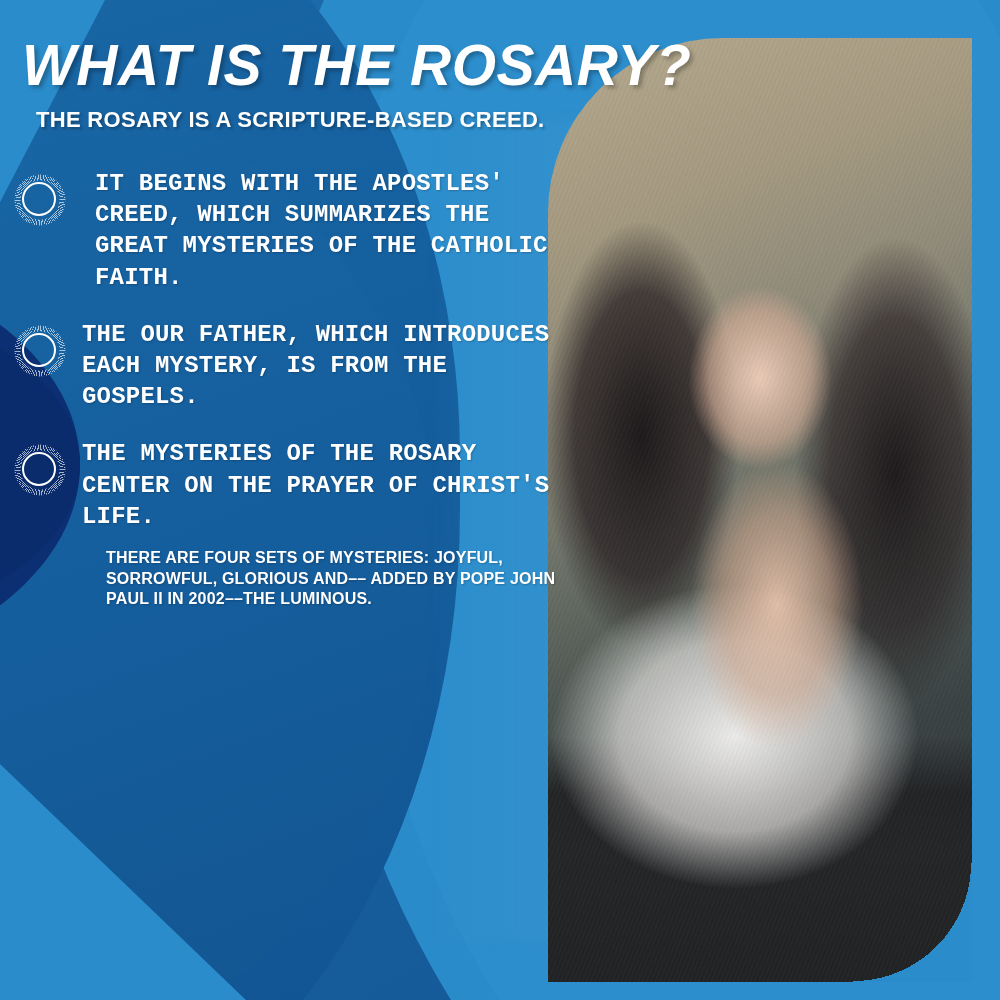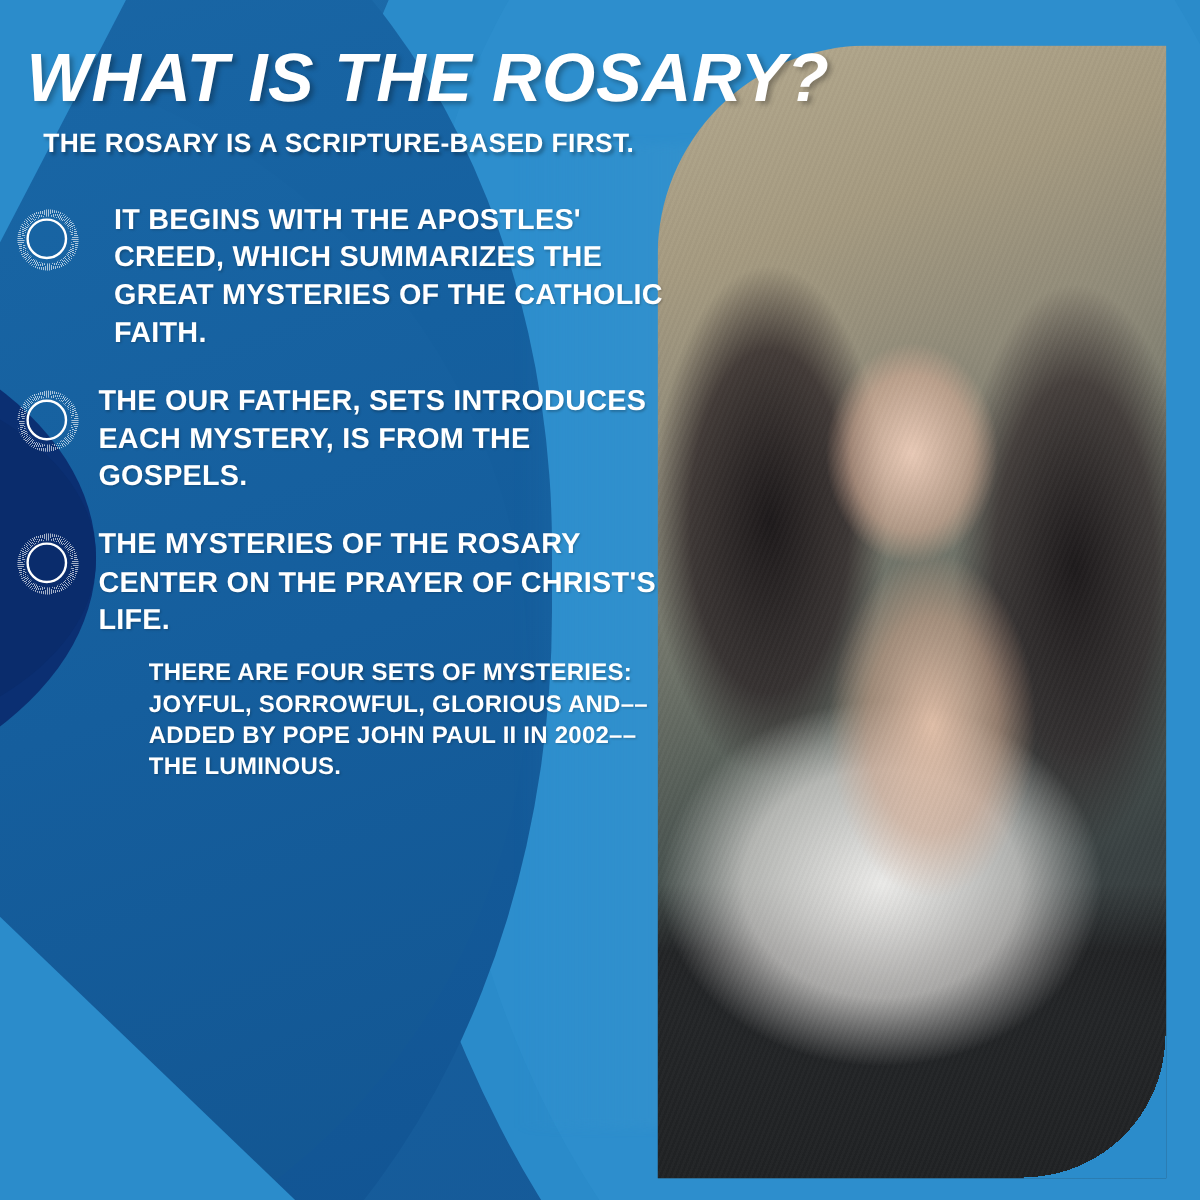--- a/index.html
+++ b/index.html
@@ -204,27 +204,28 @@
     opacity: 0.85;
   }
   .bullet-text {
     flex: 1 1 auto;
     font-size: 24px;
     font-weight: 600;
     line-height: 1.30;
     letter-spacing: 0.2px;
     color: #ffffff;
     text-shadow: 1px 1px 2px rgba(0,0,0,0.22);
+    font-family: Liberation Mono, monospace;
   }
   .bullet-row.indent-a .bullet-text { padding-left: 29px; }
   .bullet-row.indent-b .bullet-text { padding-left: 16px; }
   .sub-note {
     margin-top: 16px;
-    margin-left: 58px;
-    font-size: 20px;
+    margin-left: 40px;
+    font-size: 16px;
     font-weight: 600;
     line-height: 1.30;
     letter-spacing: 0.2px;
     color: #ffffff;
     text-shadow: 1px 1px 2px rgba(0,0,0,0.22);
   }
 </style>
 </head>
 <body>
 
@@ -241,38 +242,38 @@
   <div class="navy-crescent2"></div>
   <div class="wedge-tl"></div>
   <div class="wedge-bl"></div>
 
   <div class="photo-wrap">
     <div class="photo"></div>
     <div class="photo-grain"></div>
   </div>
 
   <div class="title">WHAT IS THE ROSARY?</div>
-  <div class="subtitle">THE ROSARY IS A SCRIPTURE-BASED FIRST.</div>
+  <div class="subtitle">THE ROSARY IS A SCRIPTURE-BASED CREED.</div>
 
   <div class="bullets">
 
     <div class="bullet-row indent-a">
       <span class="bullet-icon">
         <span class="halo"></span>
         <span class="ring"></span>
       </span>
       <div class="bullet-text">IT BEGINS WITH THE APOSTLES' CREED, WHICH SUMMARIZES THE GREAT MYSTERIES OF THE CATHOLIC FAITH.</div>
     </div>
 
     <div class="bullet-row indent-b">
       <span class="bullet-icon">
         <span class="halo"></span>
         <span class="ring"></span>
       </span>
-      <div class="bullet-text">THE OUR FATHER, SETS INTRODUCES EACH MYSTERY, IS FROM THE GOSPELS.</div>
+      <div class="bullet-text">THE OUR FATHER, WHICH INTRODUCES EACH MYSTERY, IS FROM THE GOSPELS.</div>
     </div>
 
 
     <div class="bullet-row indent-b">
       <span class="bullet-icon">
         <span class="halo"></span>
         <span class="ring"></span>
       </span>
       <div>
         <div class="bullet-text">THE MYSTERIES OF THE ROSARY CENTER ON THE PRAYER OF CHRIST'S LIFE.</div>

